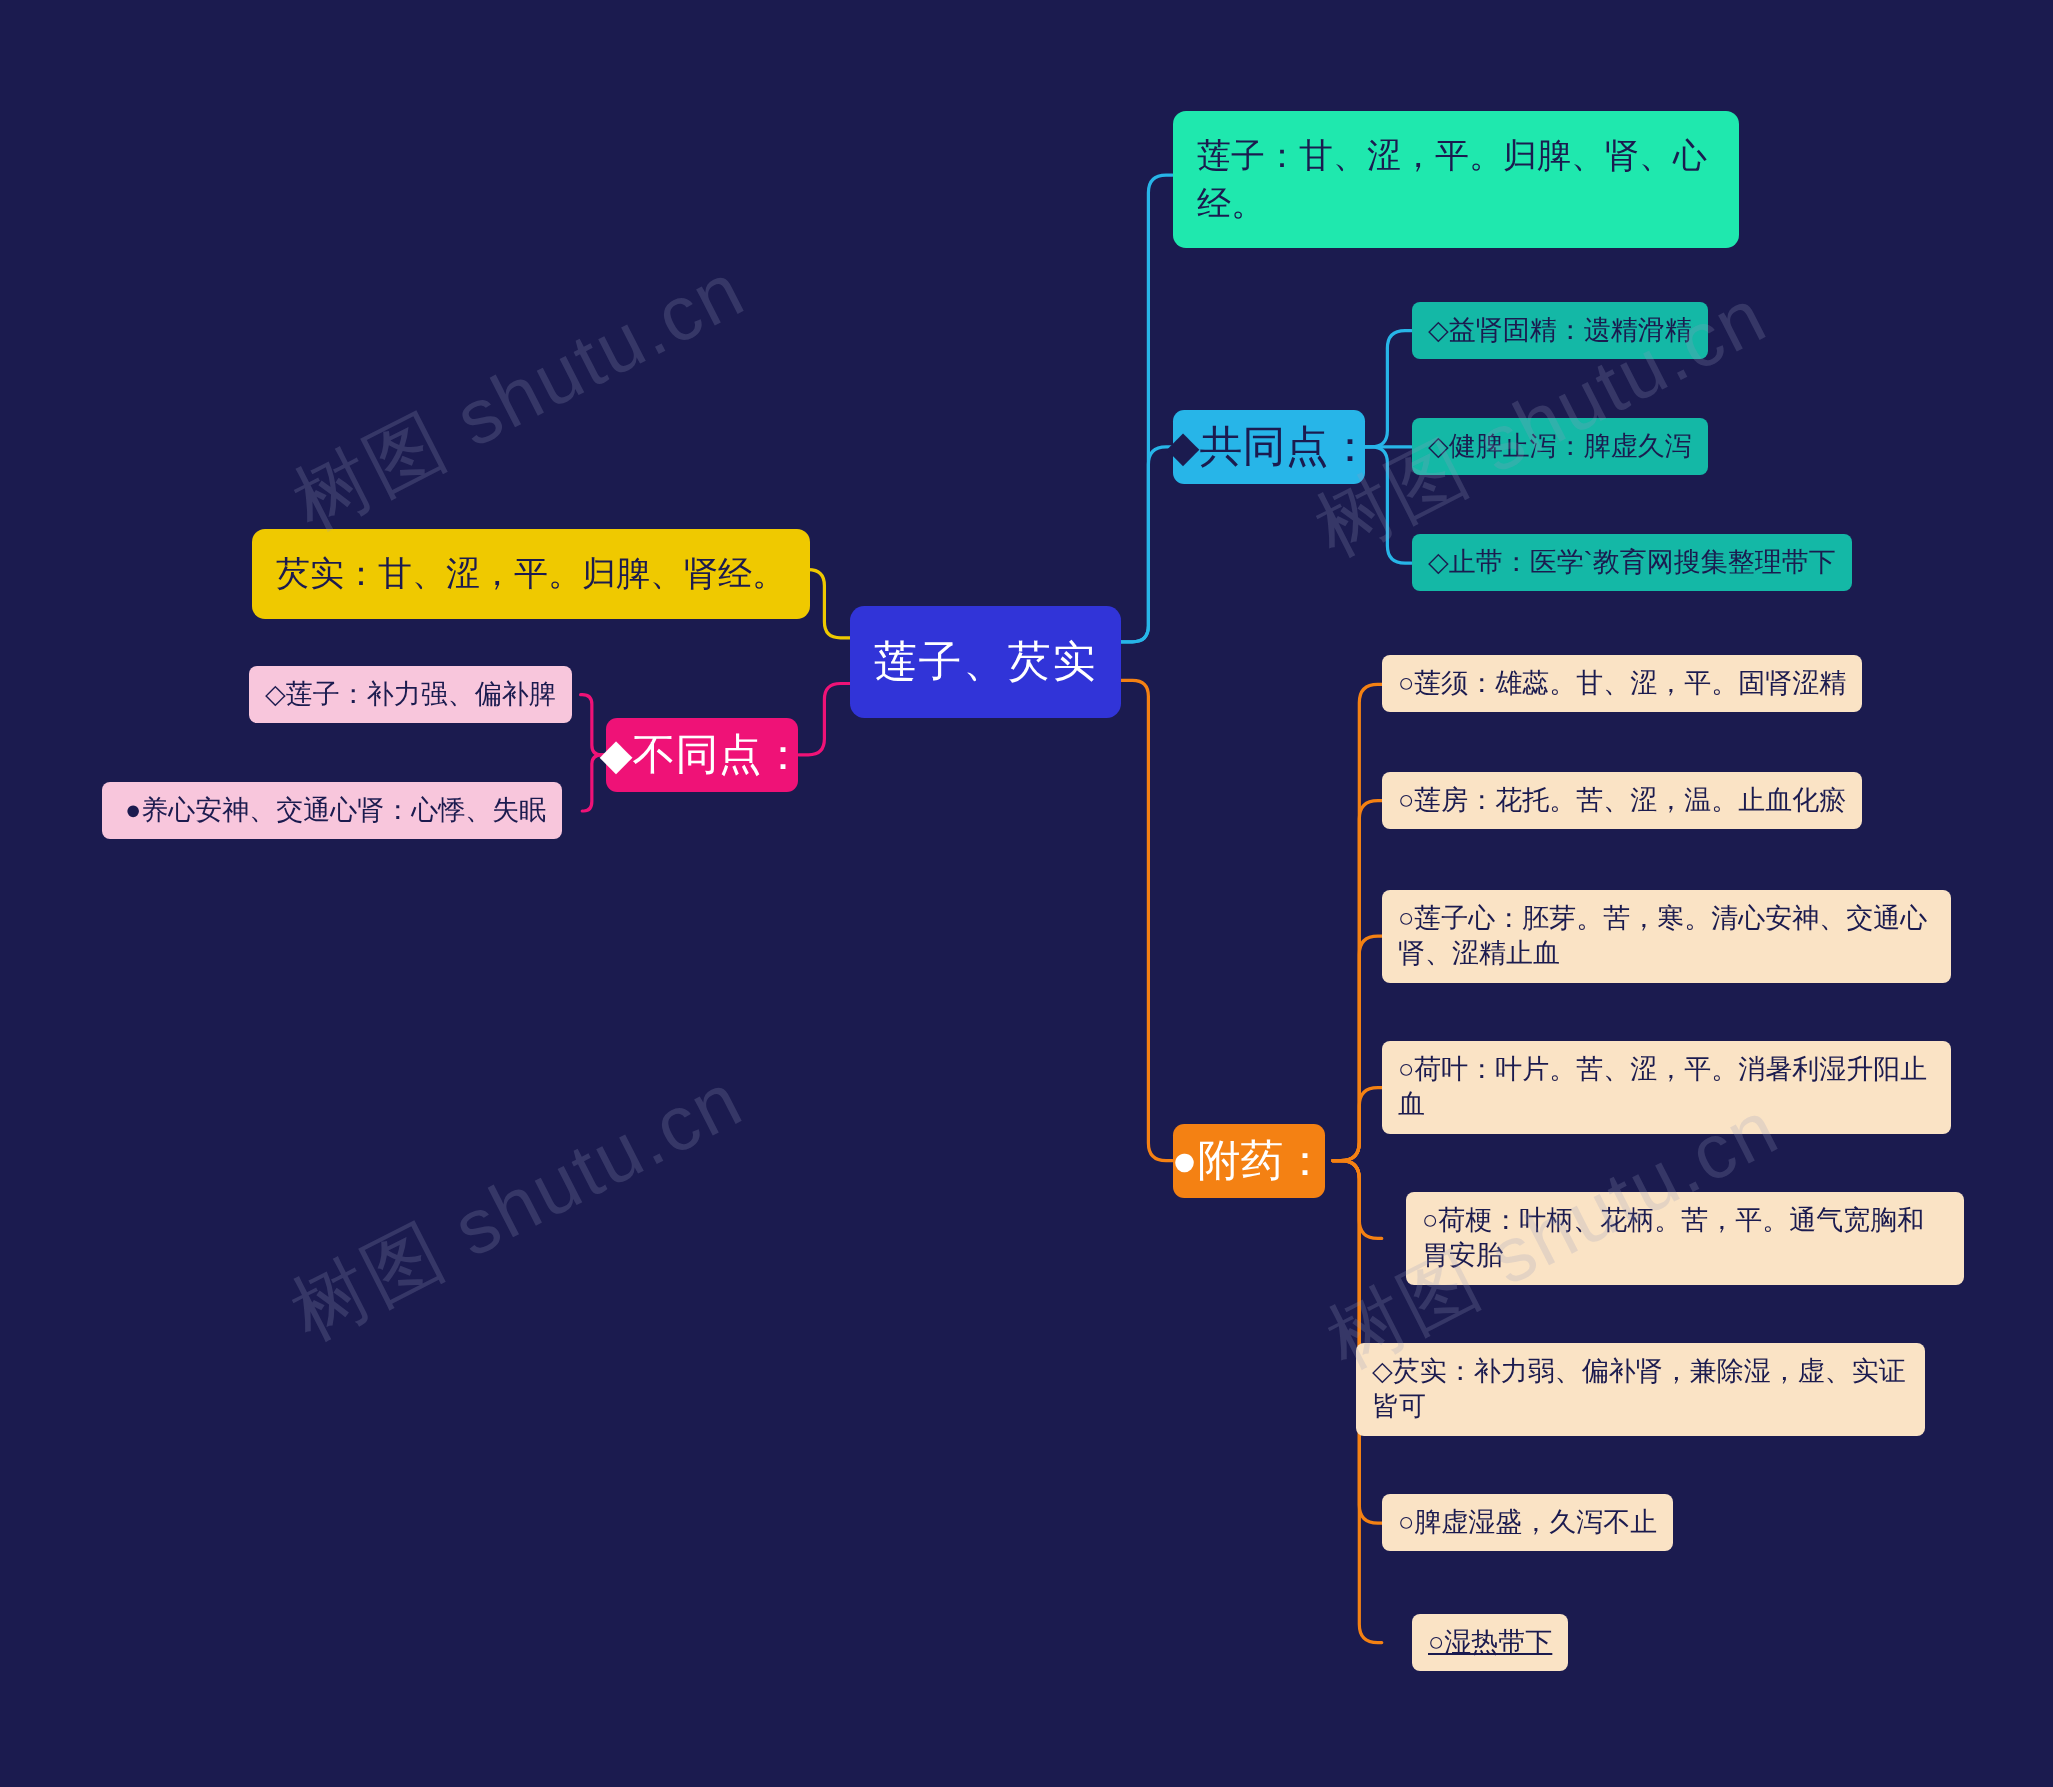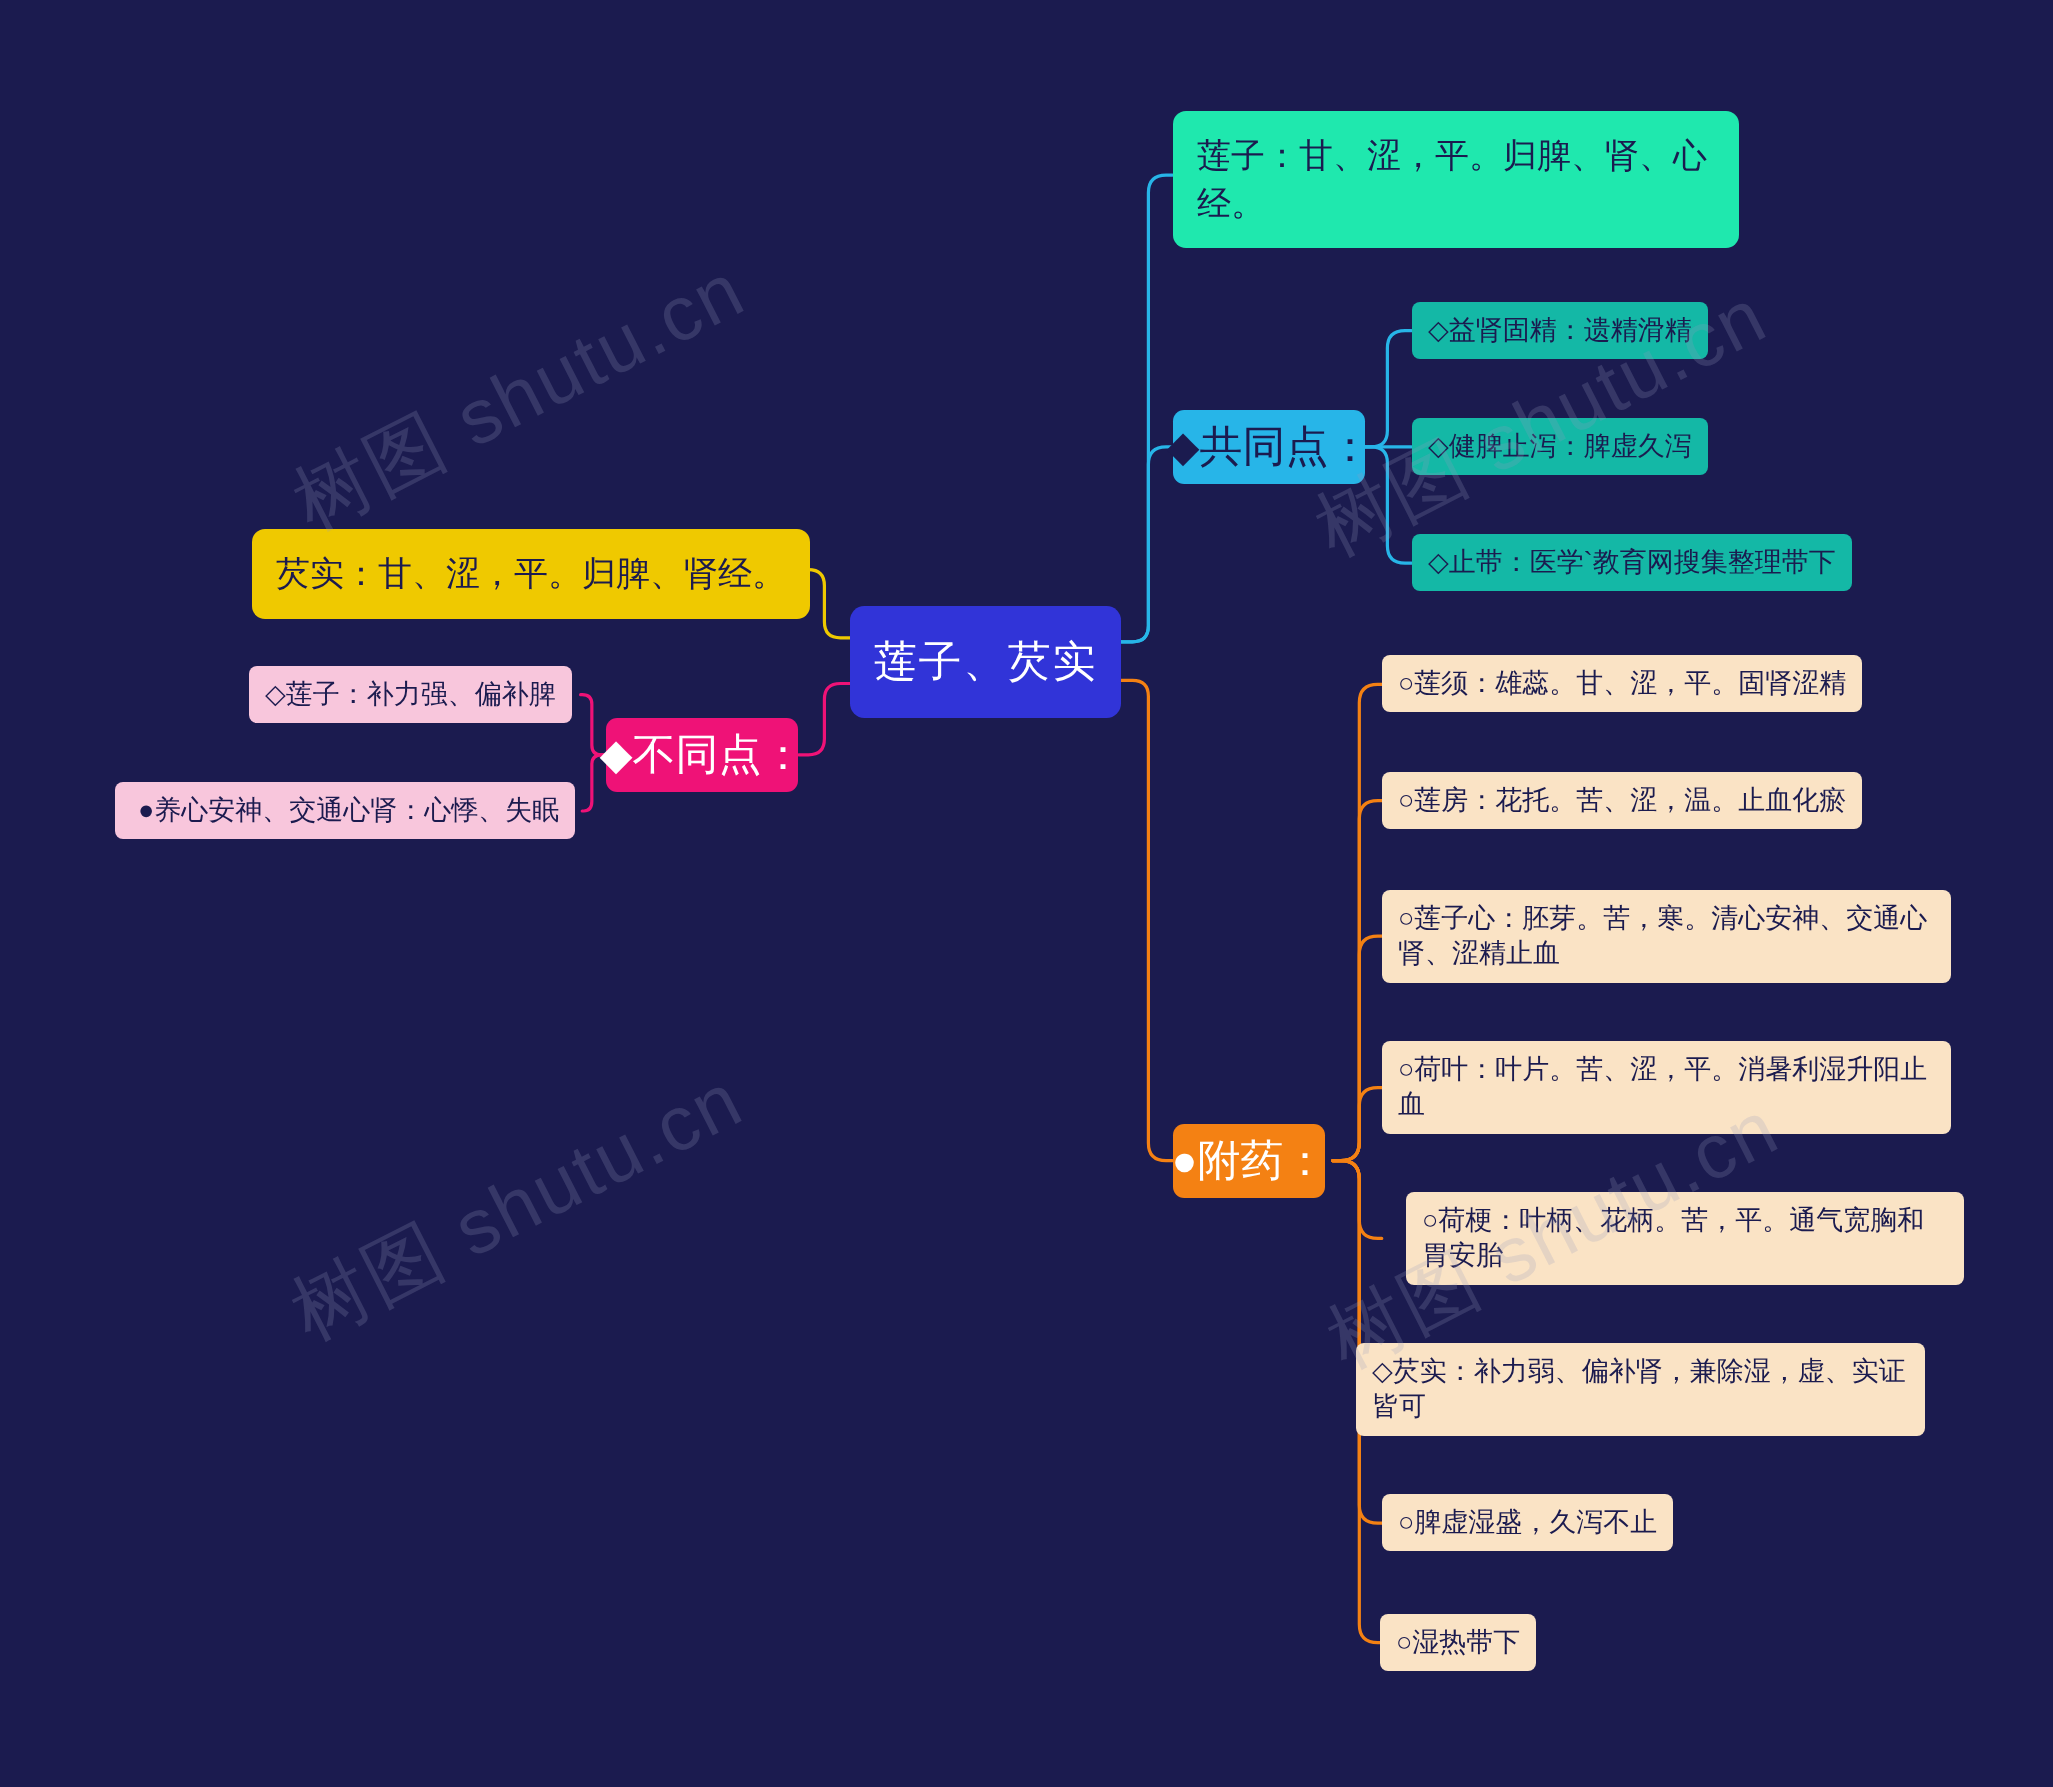--- a/index.html
+++ b/index.html
@@ -41,29 +41,29 @@
   .leaf{font-size:27px;padding:11.2px 16px;line-height:1.3;border-radius:8px;}
   .single{white-space:nowrap;}
   .blue{background:#14b8a6;}
   .pink{background:#f8c6dc;}
   .peach{background:#fae3c5;}
 
   .n-c1{left:1412px;top:302px;}
   .n-c2{left:1412px;top:418px;}
   .n-c3{left:1412px;top:534px;}
   .n-d1{left:249px;top:666px;}
-  .n-d2{left:115px;top:782px;padding-left:23px;}
+  .n-d2{left:102px;top:782px;padding-left:23px;}
   .n-f1{left:1382px;top:655px;}
   .n-f2{left:1382px;top:772px;}
   .n-f3{left:1382px;top:890px;width:569px;}
   .n-f4{left:1382px;top:1041px;width:569px;}
   .n-f5{left:1406px;top:1192px;width:558px;}
   .n-f6{left:1356px;top:1343px;width:569px;}
   .n-f7{left:1382px;top:1494px;}
-  .n-f8{left:1380px;top:1614px;}
+  .n-f8{left:1412px;top:1614px;text-decoration:underline;}
 
   .wm{
     position:absolute;z-index:5;pointer-events:none;
     font-size:77px;letter-spacing:2.4px;white-space:nowrap;
     color:rgba(150,156,190,0.22);
     transform:rotate(-27deg);
   }
   .wm1{left:273px;top:345px;}
   .wm2{left:1295px;top:371px;}
   .wm3{left:271px;top:1155px;}

